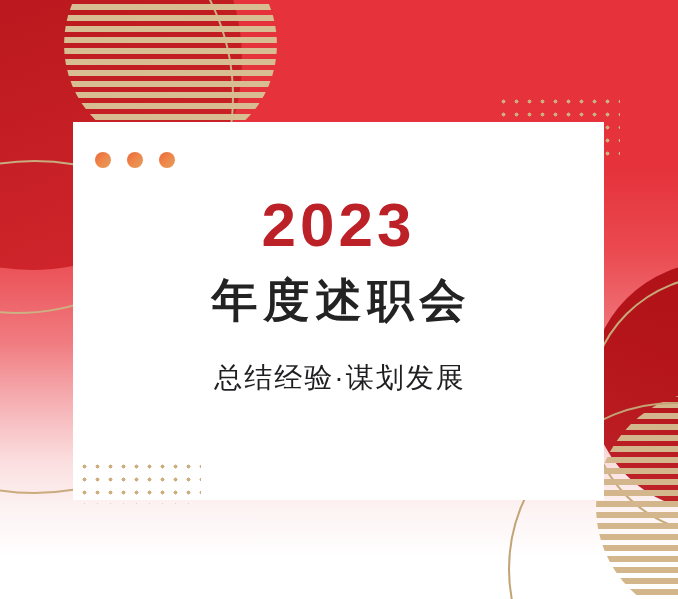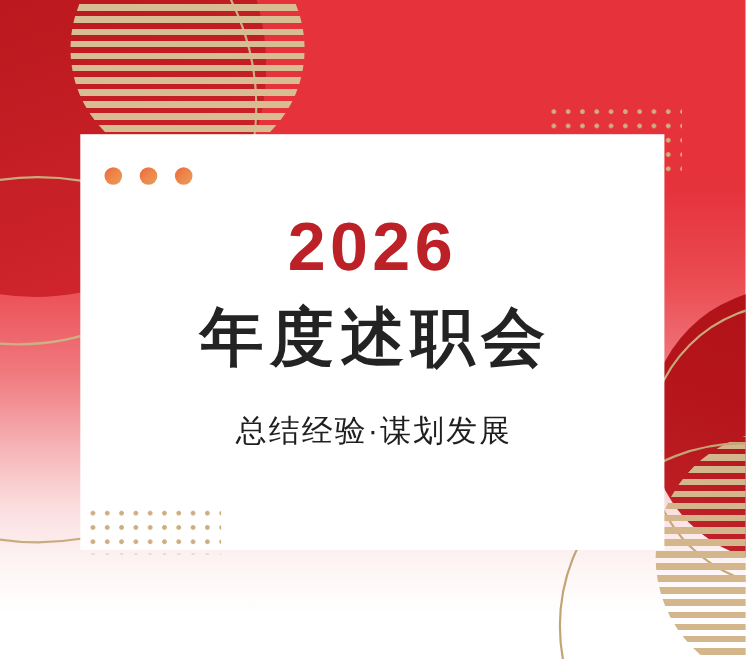--- a/index.html
+++ b/index.html
@@ -192,21 +192,21 @@
     font-family: "Liberation Sans", "DejaVu Sans", sans-serif;
     font-size: 62px;
     font-weight: bold;
     color: #bc2127;
     letter-spacing: 4px;
     line-height: 1;
     margin: 0;
   }
   .headline {
     font-family: "Liberation Sans", "DejaVu Sans", sans-serif;
-    font-size: 58px;
+    font-size: 46px;
     font-weight: bold;
     color: #232323;
     letter-spacing: 6px;
     line-height: 1.15;
     margin: 18px 0 0 0;
     padding-left: 6px;
     text-align: center;
   }
   .subhead {
     font-family: "Liberation Sans", "DejaVu Sans", sans-serif;
@@ -239,21 +239,21 @@
   <div class="dots dots-tr"></div>
 
   <div class="card">
     <div class="window-dots">
       <span class="wdot"></span>
       <span class="wdot"></span>
       <span class="wdot"></span>
     </div>
 
     <div class="card-text">
-      <div class="year">2026</div>
+      <div class="year">2023</div>
       <div class="headline">年度述职会</div>
       <div class="subhead">总结经验·谋划发展</div>
     </div>
   </div>
 
   <div class="dots dots-bl"></div>
 
 </div>
 
 </body></html>

